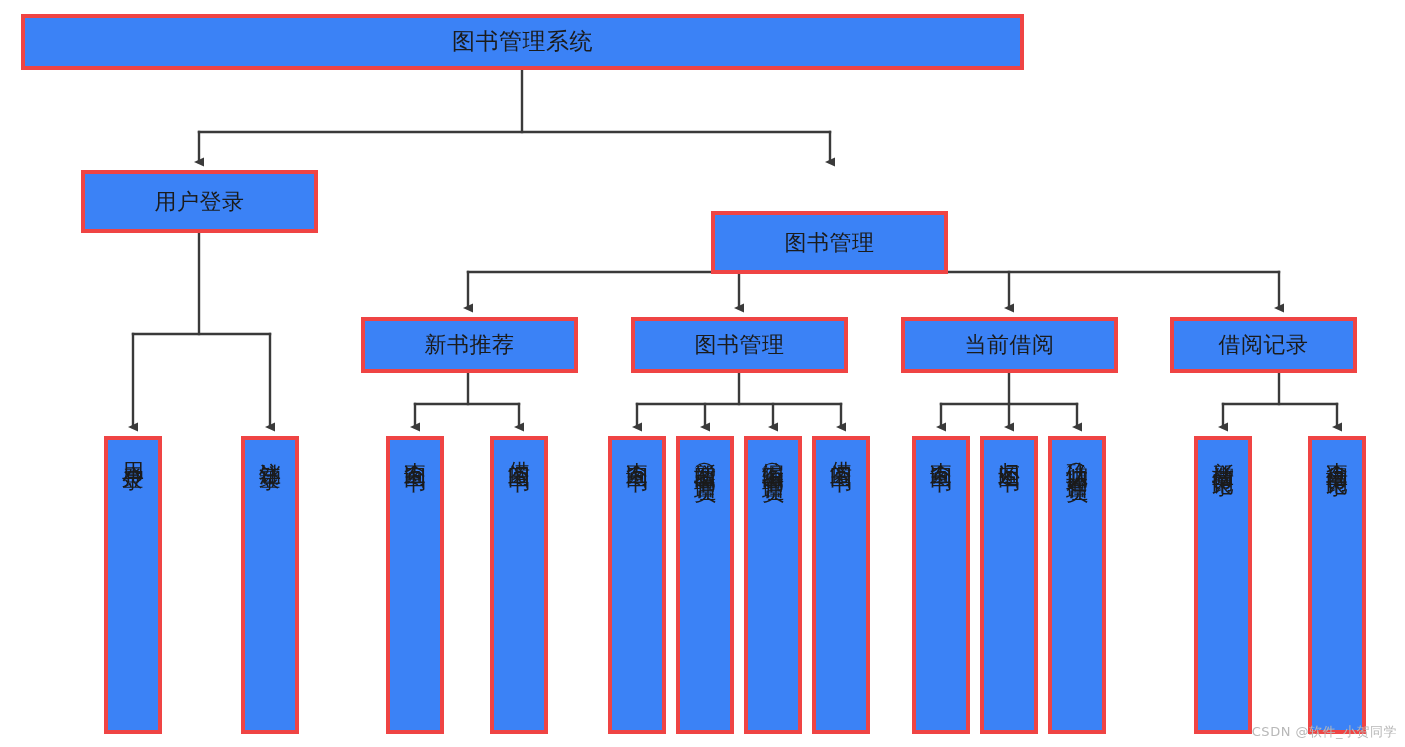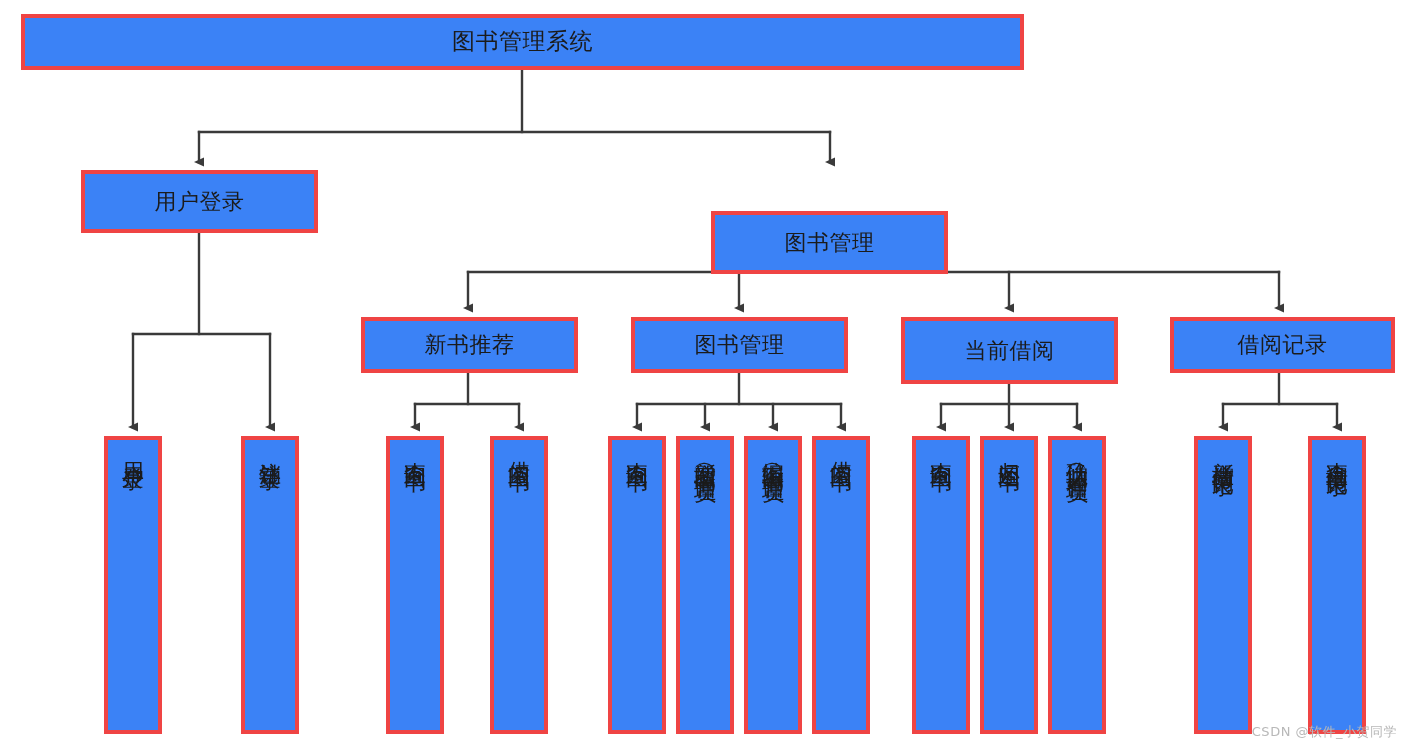--- a/index.html
+++ b/index.html
@@ -137,24 +137,24 @@
   <div class="node horizontal" style="left:711px; top:170px; width:237px; height:63px;margin-top:41px;">
     <span class="label">图书管理</span>
   </div>
 
   <div class="node horizontal" style="left:361px; top:317px; width:217px; height:56px;">
     <span class="label">新书推荐</span>
   </div>
   <div class="node horizontal" style="left:631px; top:317px; width:217px; height:56px;">
     <span class="label">图书管理</span>
   </div>
-  <div class="node horizontal" style="left:901px; top:317px; width:217px; height:67px;">
+  <div class="node horizontal" style="left:901px; top:317px; width:217px; height:56px;">
     <span class="label">当前借阅</span>
   </div>
-  <div class="node horizontal" style="left:1170px; top:317px; width:225px; height:56px;">
+  <div class="node horizontal" style="left:1170px; top:317px; width:187px; height:56px;">
     <span class="label">借阅记录</span>
   </div>
 
   <div class="node vertical" style="left:104px; top:436px; width:58px; height:298px;">
     <span class="label">用户登录</span>
   </div>
   <div class="node vertical" style="left:241px; top:436px; width:58px; height:298px;">
     <span class="label">注销登录</span>
   </div>
 

